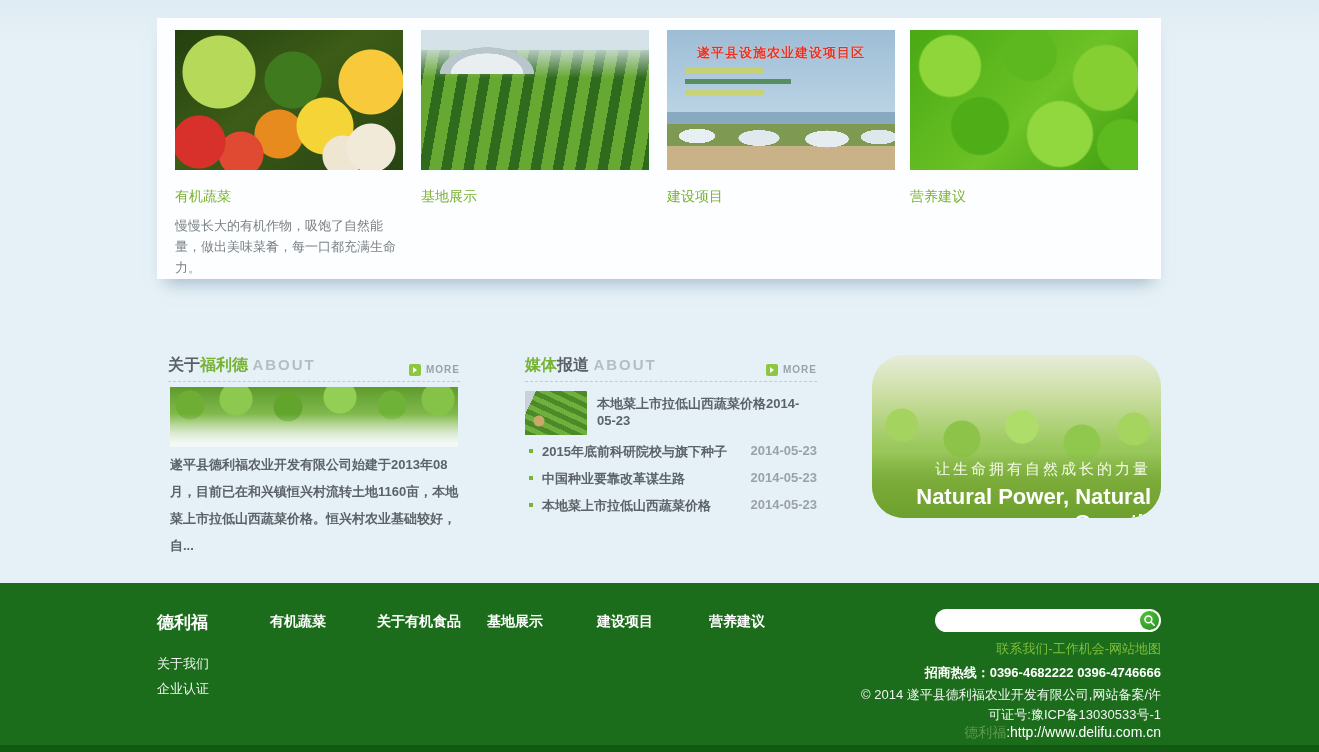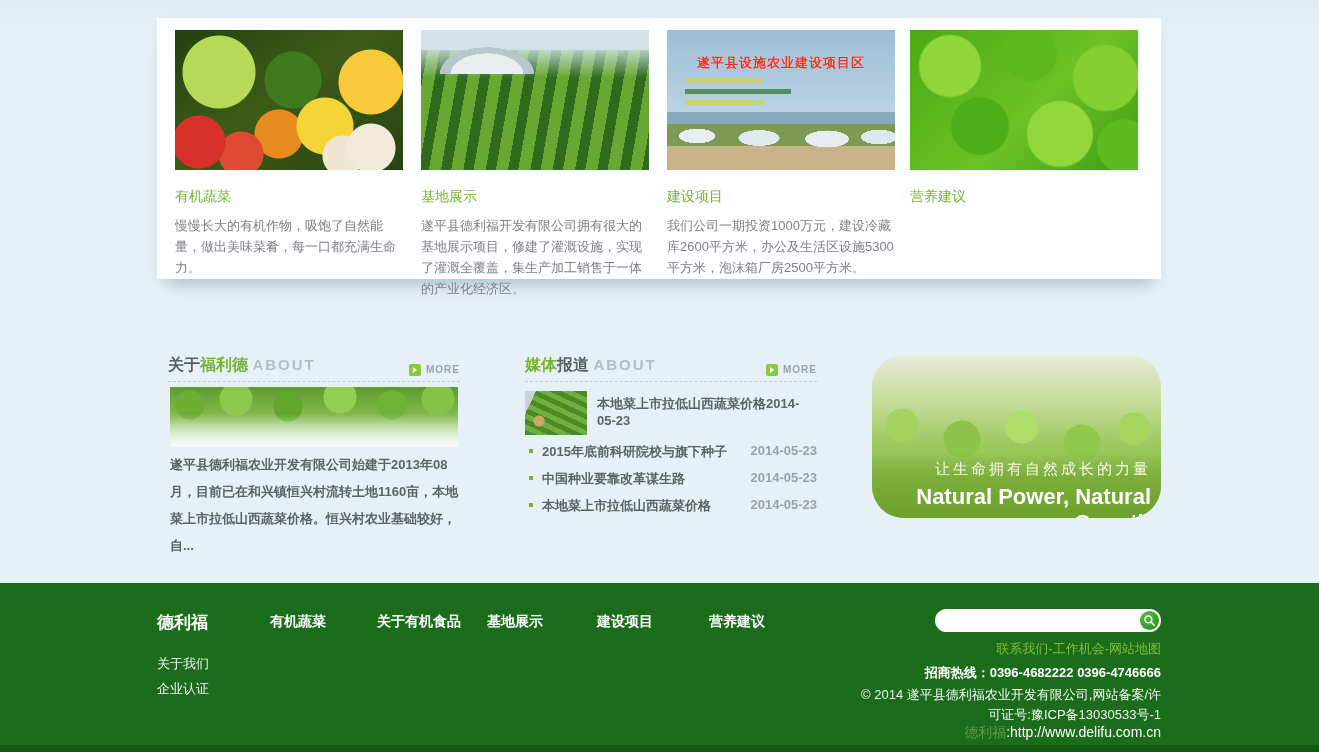--- a/index.html
+++ b/index.html
@@ -31,21 +31,21 @@
   
   .ph-field { background:
       linear-gradient(180deg,#c9d8e0 0 20px, transparent 20px),
       repeating-linear-gradient(100deg, #2f6b1d 0 10px, #67a832 10px 22px),
       linear-gradient(180deg,#7fae4a,#2f6b1d); }
   .tunnel { position:absolute; left:6px; top:4px; width:120px; height:40px;
       background:radial-gradient(ellipse 60px 34px at 50% 100%, #e9eef0 0 60%, #b9c6cc 61% 78%, transparent 79%); }
   .ph-field .haze { position:absolute; inset:0;
       background:linear-gradient(180deg, rgba(215,228,234,.85) 0 18px, rgba(215,228,234,0) 48px); }
   
-  .ph-board { background:linear-gradient(180deg,#9dbdd6 0,#cfe2ee 100%); padding:22px 8px; }
+  .ph-board { background:linear-gradient(180deg,#9dbdd6 0,#cfe2ee 100%); padding:12px 8px; }
   .board-title { font-size:13px; font-weight:bold; color:#e33325; text-align:center; letter-spacing:1px;
       text-shadow:0 0 1px #fff; margin-top:2px; }
   .board-line { height:5px; margin:6px 26px 0 10px; background:linear-gradient(90deg,#3a7a35 60%, transparent 60%); opacity:.75; }
   .board-line.short { background:linear-gradient(90deg,#cfd44e 45%, transparent 45%); }
   .board-photo { position:absolute; left:0; bottom:0; width:100%; height:58px;
       background:
       radial-gradient(ellipse 30px 12px at 30px 24px, #e8eff2 0 60%, transparent 61%),
       radial-gradient(ellipse 34px 13px at 92px 26px, #dfe9ee 0 60%, transparent 61%),
       radial-gradient(ellipse 36px 14px at 160px 27px, #e6edf1 0 60%, transparent 61%),
       radial-gradient(ellipse 30px 12px at 212px 25px, #dde8ec 0 60%, transparent 61%),
@@ -146,33 +146,31 @@
       <div class="card-title">有机蔬菜</div>
       <div class="card-desc">慢慢长大的有机作物，吸饱了自然能量，做出美味菜肴，每一口都充满生命力。</div>
     </div>
 
     <div class="card" style="left:264px">
       <div class="photo ph-field">
         <div class="haze"></div>
         <div class="tunnel"></div>
       </div>
       <div class="card-title">基地展示</div>
-      <div class="card-desc">遂平县德利福开发有限公司拥有很大的基地展示项目，修建了灌溉设施，实现了灌溉全覆盖，集生产加工销售于一体的产业化经济区。</div>
     </div>
 
     <div class="card" style="left:510px">
       <div class="photo ph-board">
         <div class="board-title">遂平县设施农业建设项目区</div>
         <div class="board-line short"></div>
         <div class="board-line"></div>
         <div class="board-line short"></div>
         <div class="board-photo"></div>
       </div>
       <div class="card-title">建设项目</div>
-      <div class="card-desc">我们公司一期投资1000万元，建设冷藏库2600平方米，办公及生活区设施5300平方米，泡沫箱厂房2500平方米。</div>
     </div>
 
     <div class="card" style="left:753px">
       <div class="photo ph-lettuce"></div>
       <div class="card-title">营养建议</div>
     </div>
   </div>
 
   <div class="col" style="left:168px">
     <div class="col-head">

